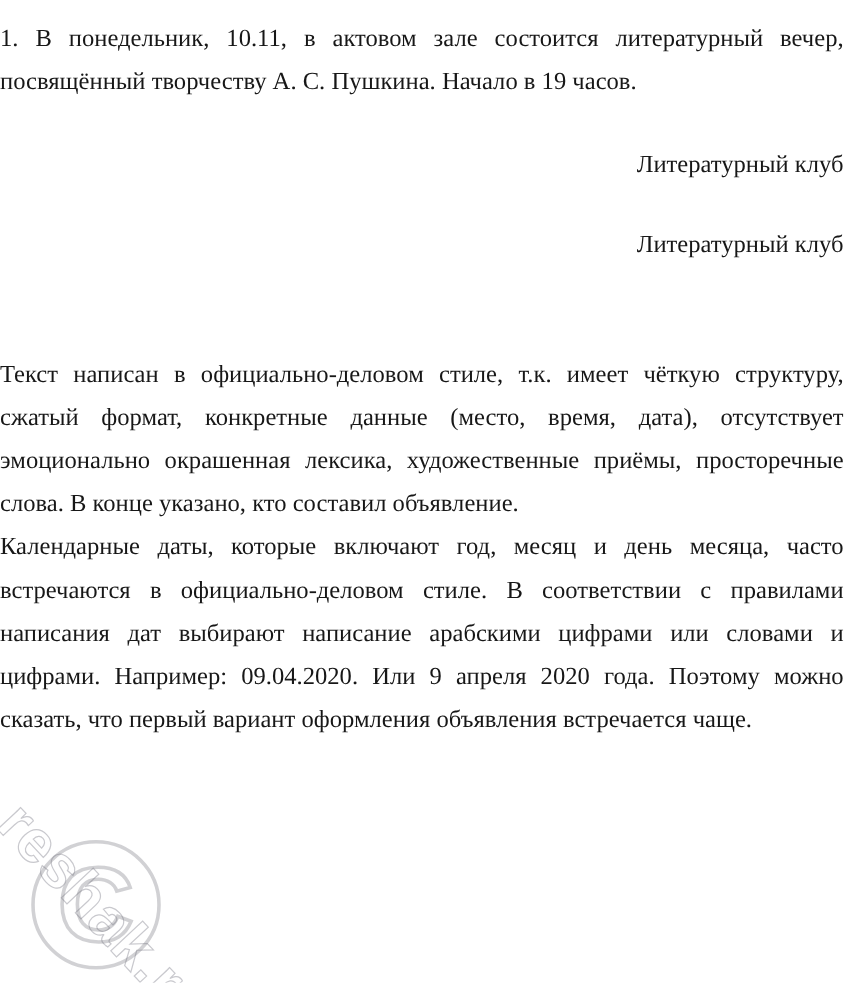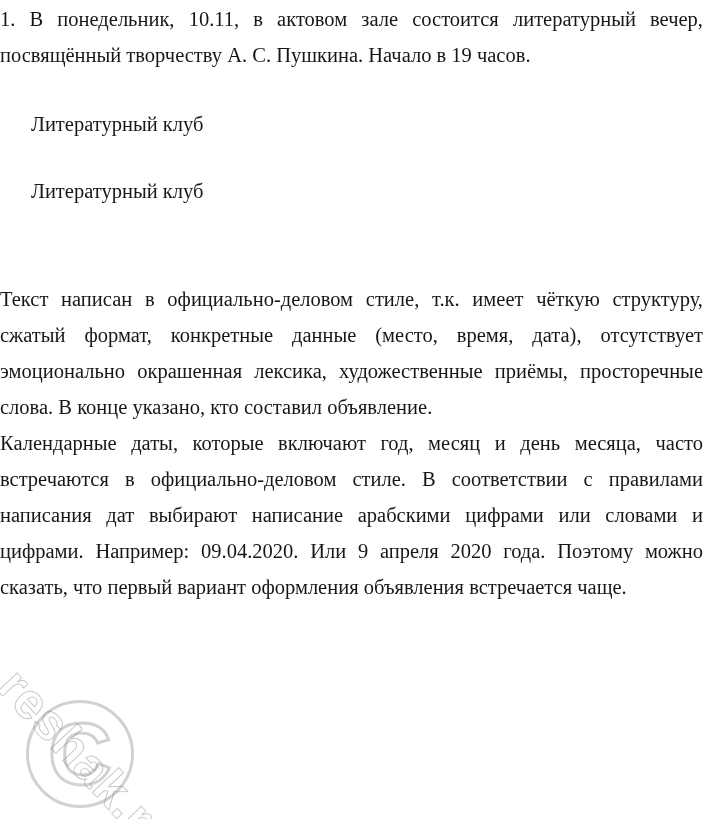--- a/index.html
+++ b/index.html
@@ -90,32 +90,32 @@
     text-justify: inter-word;
     margin: 0;
     color: #171717;
     -webkit-font-smoothing: antialiased;
   }
   
 
   .signature {
     font-size: 20.5px;
     line-height: 36px;
-    text-align: left;
+    text-align: right;
     margin: 0;
     color: #171717;
     padding-left: 31px;
   }
 
   .sp-1 { height: 33px; }
   .sp-2 { height: 31px; }
   .sp-3 { height: 72px; }
   .sp-4 { height: 0px; }
 
-  .block-start-p1 { margin-top: 1px; }
+  .block-start-p1 { margin-top: 14px; }
 </style>
 </head>
 <body>
 
 <div id="page">
 
   <div class="watermark-layer">
     <div class="wm-text">reshak.ru</div>
     <div class="wm-copy"></div>
   </div>

